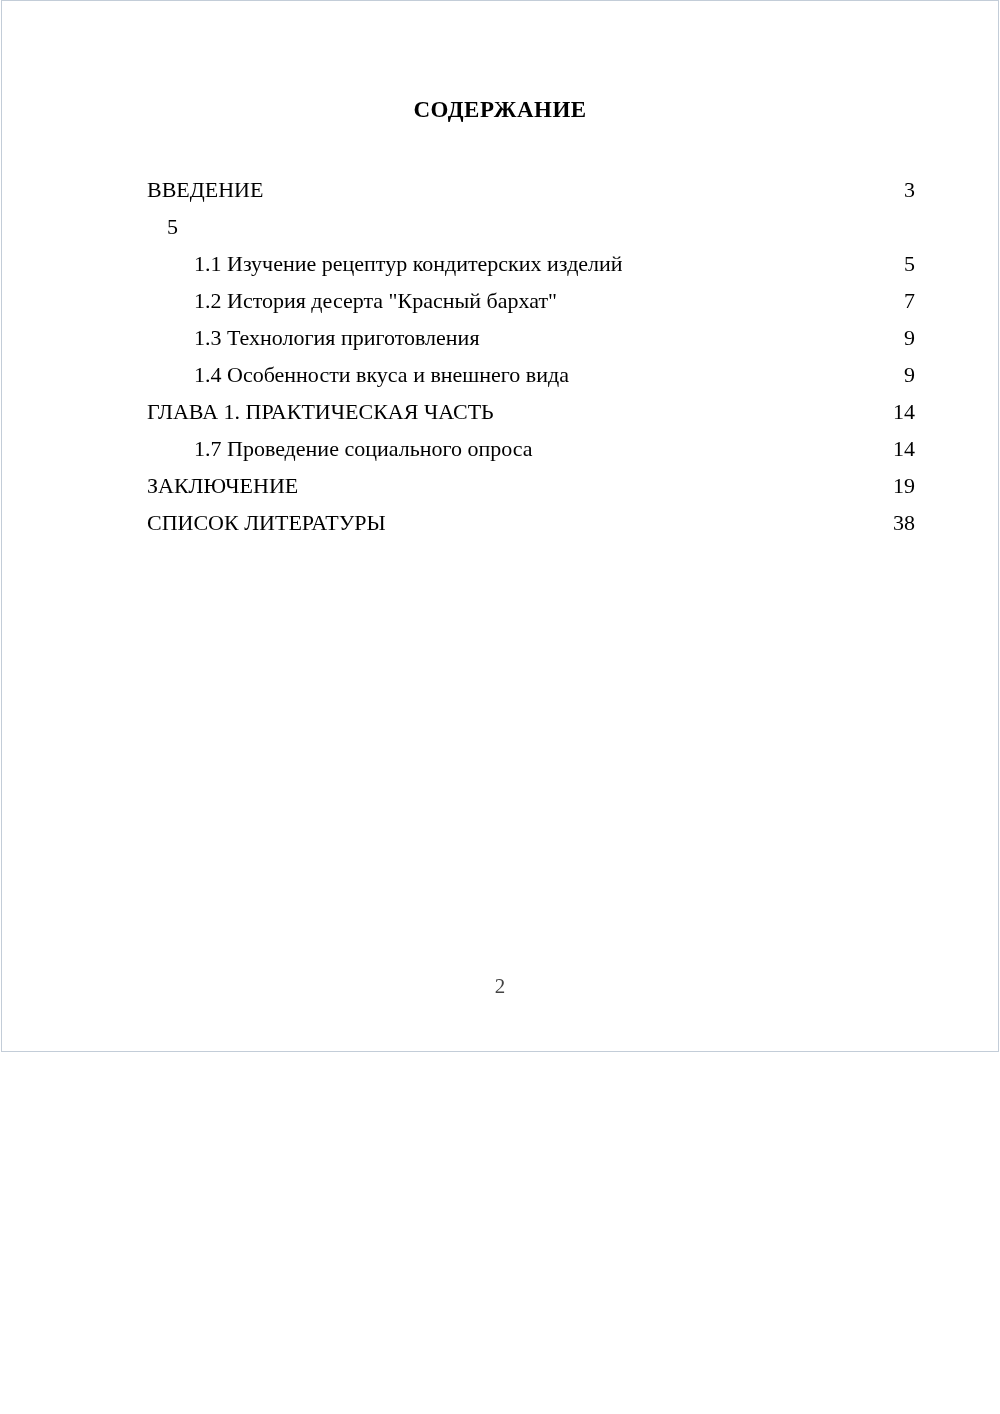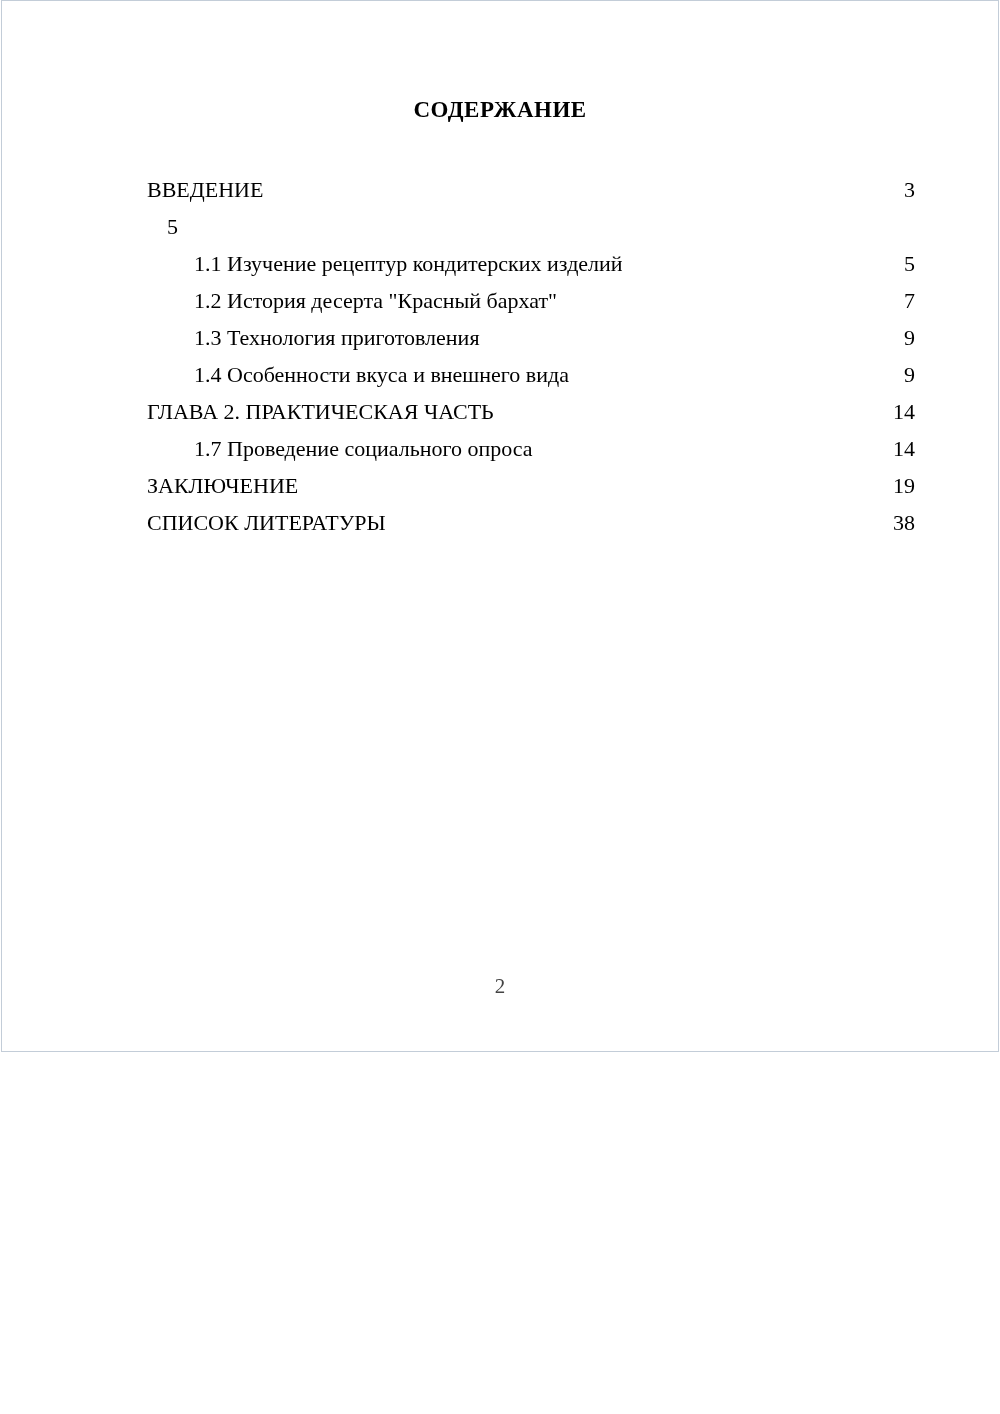--- a/index.html
+++ b/index.html
@@ -86,21 +86,21 @@
       </div>
       <div class="toc-row level-1">
         <span class="label">1.3 Технология приготовления</span>
         <span class="pagenum">9</span>
       </div>
       <div class="toc-row level-1">
         <span class="label">1.4 Особенности вкуса и внешнего вида</span>
         <span class="pagenum">9</span>
       </div>
       <div class="toc-row level-0">
-        <span class="label">ГЛАВА 2. ПРАКТИЧЕСКАЯ ЧАСТЬ</span>
+        <span class="label">ГЛАВА 1. ПРАКТИЧЕСКАЯ ЧАСТЬ</span>
         <span class="pagenum">14</span>
       </div>
       <div class="toc-row level-1">
         <span class="label">1.7 Проведение социального опроса</span>
         <span class="pagenum">14</span>
       </div>
       <div class="toc-row level-0">
         <span class="label">ЗАКЛЮЧЕНИЕ</span>
         <span class="pagenum">19</span>
       </div>

